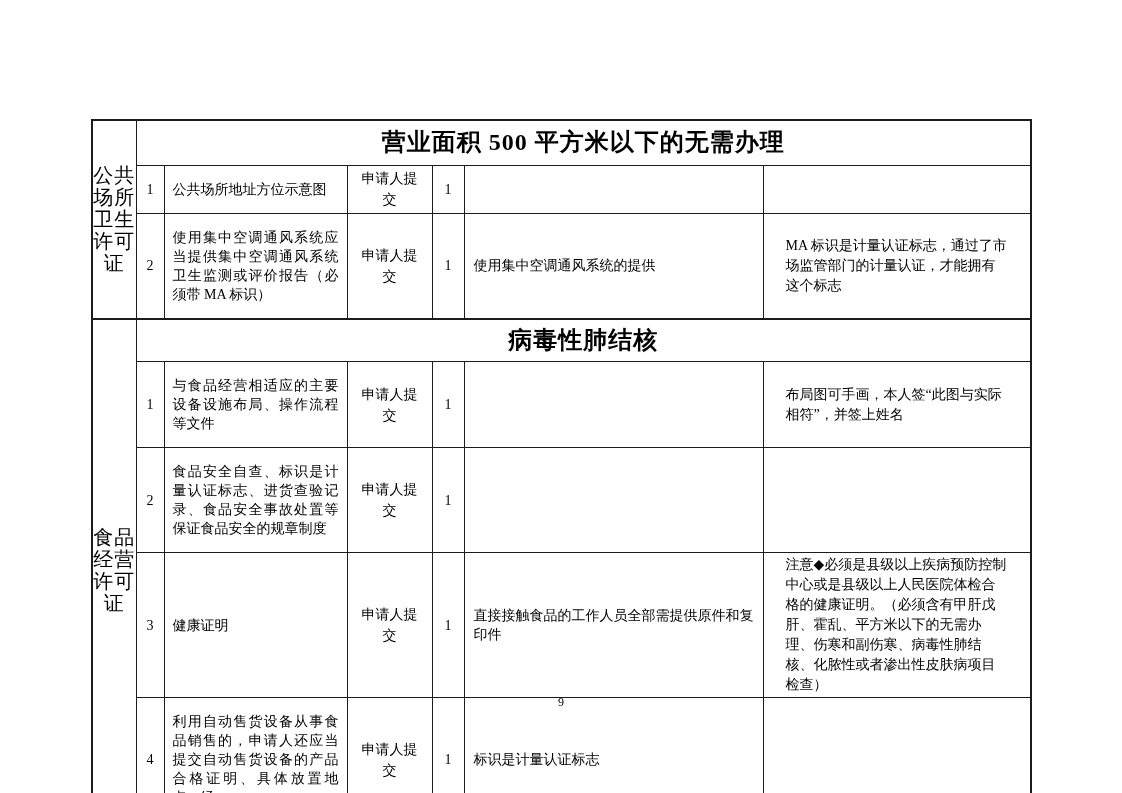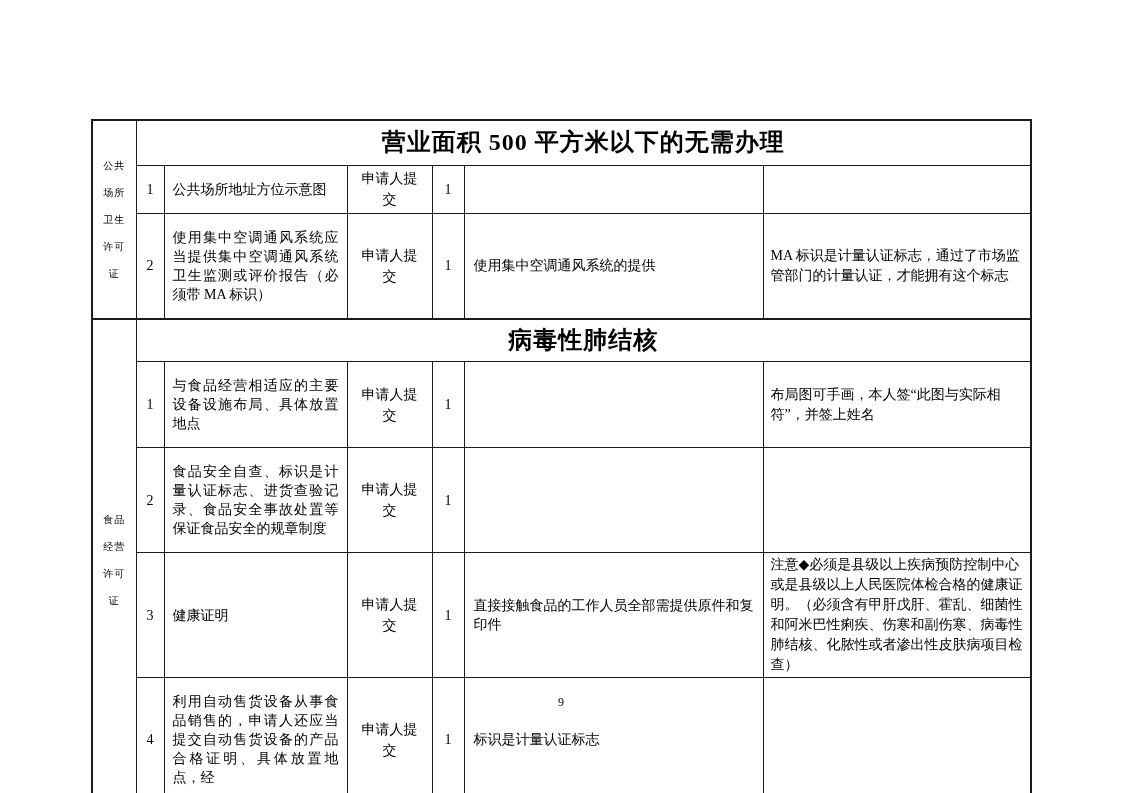--- a/index.html
+++ b/index.html
@@ -16,32 +16,32 @@
   td{
     border:1px solid #1c1c1c;
     font-size:14px;line-height:19px;
     vertical-align:middle;overflow:hidden;
     padding:2px 6px;
     word-break:break-all;
   }
   tr.divider td{border-top:2px solid #1c1c1c;}
   td.license{
     text-align:center;white-space:pre-line;
-    padding:0;line-height:27px;font-size:10px;letter-spacing:1px;
+    padding:0;line-height:22px;font-size:20px;letter-spacing:1px;
   }
   td.sec-header{
     text-align:center;font-weight:bold;font-size:24px;
     letter-spacing:1px;padding:0 4px;
   }
   td.num{text-align:center;padding:0;}
   td.item{text-align:justify;padding:14px 8px;}
   td.submit{text-align:center;padding:0 11px;line-height:21px;}
   td.qty{text-align:center;padding:0;}
   td.note{text-align:left;padding:2px 9px;}
-  td.remark{text-align:left;padding:2px 7px;line-height:20px;}
+  td.remark{text-align:left;padding:2px 22px;line-height:20px;}
   .footer{
     position:absolute;left:0;top:695px;width:1122px;
     text-align:center;font-size:12px;
   }
   tr.h45{height:45px;} tr.h83{height:83px;} tr.h43{height:43px;}
   tr.h68{height:68px;} tr.h82{height:82px;} tr.h107{height:107px;}
   tr.h72{height:72px;}
 </style>
 </head>
 <body>
@@ -86,41 +86,41 @@
 
       <tr class="h43 divider">
         <td class="license" rowspan="5">食品
 经营
 许可
 证</td>
         <td class="sec-header" colspan="6">病毒性肺结核</td>
       </tr>
       <tr class="h68">
         <td class="num">1</td>
-        <td class="item">与食品经营相适应的主要设备设施布局、具体放置地点</td>
+        <td class="item">与食品经营相适应的主要设备设施布局、操作流程等文件</td>
         <td class="submit">申请人提交</td>
         <td class="qty">1</td>
         <td class="note"></td>
         <td class="remark">布局图可手画，本人签“此图与实际相符”，并签上姓名</td>
       </tr>
       <tr class="h82">
         <td class="num">2</td>
         <td class="item">食品安全自查、标识是计量认证标志、进货查验记录、食品安全事故处置等保证食品安全的规章制度</td>
         <td class="submit">申请人提交</td>
         <td class="qty">1</td>
         <td class="note"></td>
         <td class="remark"></td>
       </tr>
       <tr class="h107">
         <td class="num">3</td>
         <td class="item">健康证明</td>
         <td class="submit">申请人提交</td>
         <td class="qty">1</td>
         <td class="note">直接接触食品的工作人员全部需提供原件和复印件</td>
-        <td class="remark">注意◆必须是县级以上疾病预防控制中心或是县级以上人民医院体检合格的健康证明。（必须含有甲肝戊肝、霍乱、细菌性和阿米巴性痢疾、伤寒和副伤寒、病毒性肺结核、化脓性或者渗出性皮肤病项目检查）</td>
+        <td class="remark">注意◆必须是县级以上疾病预防控制中心或是县级以上人民医院体检合格的健康证明。（必须含有甲肝戊肝、霍乱、平方米以下的无需办理、伤寒和副伤寒、病毒性肺结核、化脓性或者渗出性皮肤病项目检查）</td>
       </tr>
       <tr class="h72">
         <td class="num">4</td>
         <td class="item">利用自动售货设备从事食品销售的，申请人还应当提交自动售货设备的产品合格证明、具体放置地点，经</td>
         <td class="submit">申请人提交</td>
         <td class="qty">1</td>
         <td class="note">标识是计量认证标志</td>
         <td class="remark"></td>
       </tr>
     </tbody>

